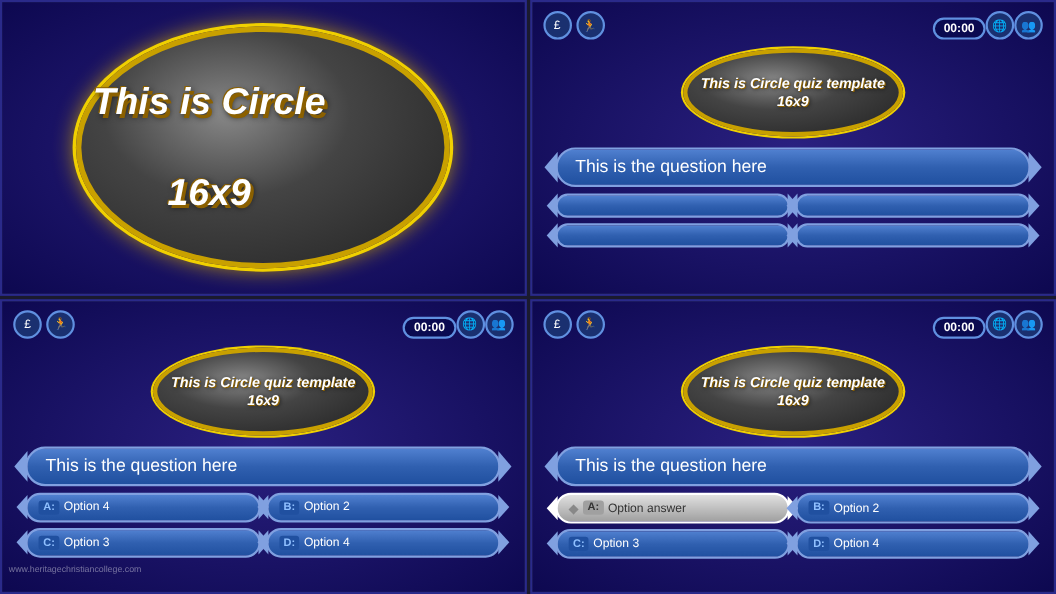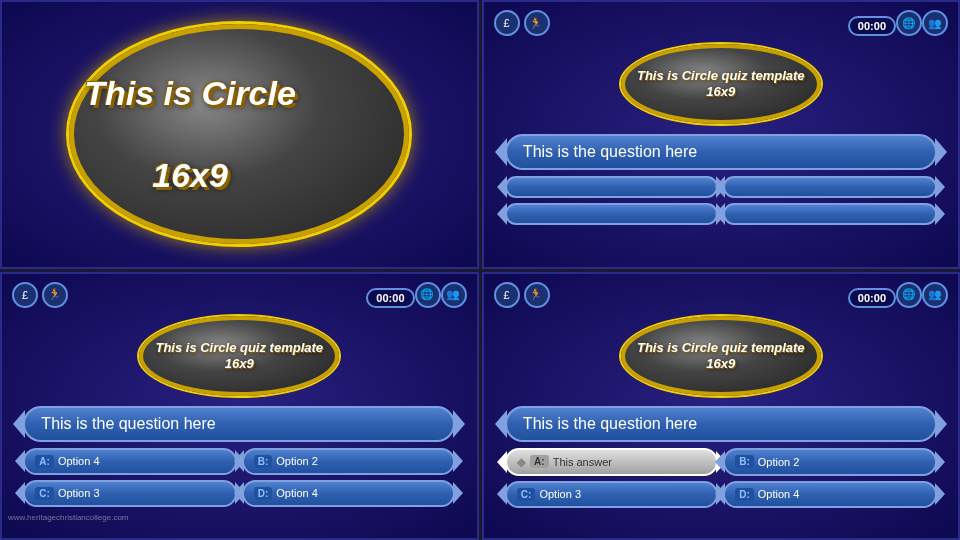--- a/index.html
+++ b/index.html
@@ -429,21 +429,21 @@
   <div class="small-oval">
     <div class="small-title-text">This is Circle quiz template 16x9</div>
   </div>
 
   <div class="question-bar">This is the question here</div>
 
   <div class="options-grid">
     <div class="option-btn right-answer">
       <span class="diamond-icon">◆</span>
       <span class="option-label">A:</span>
-      <span>This answer</span>
+      <span>Option answer</span>
     </div>
     <div class="option-btn">
       <span class="option-label">B:</span>
       <span>Option 2</span>
     </div>
     <div class="option-btn">
       <span class="option-label">C:</span>
       <span>Option 3</span>
     </div>
     <div class="option-btn">

